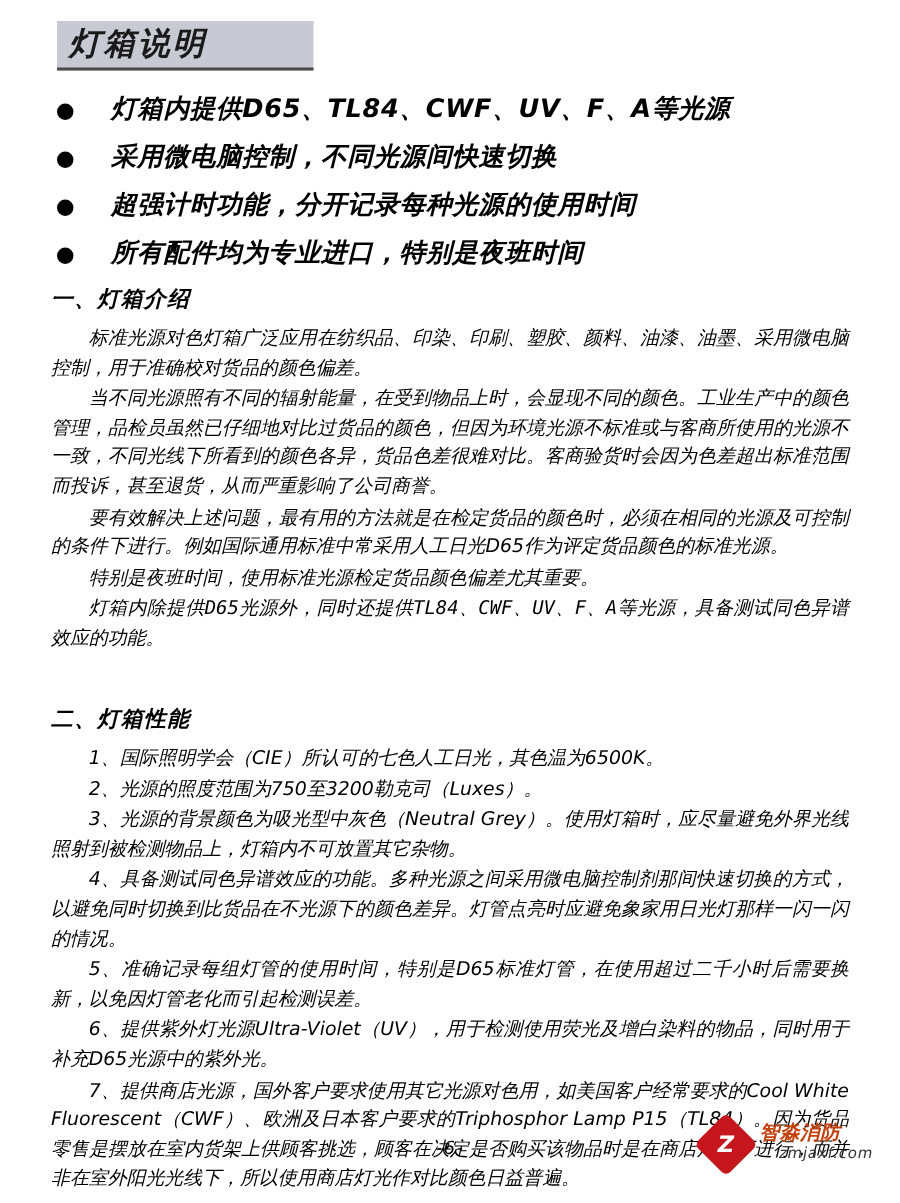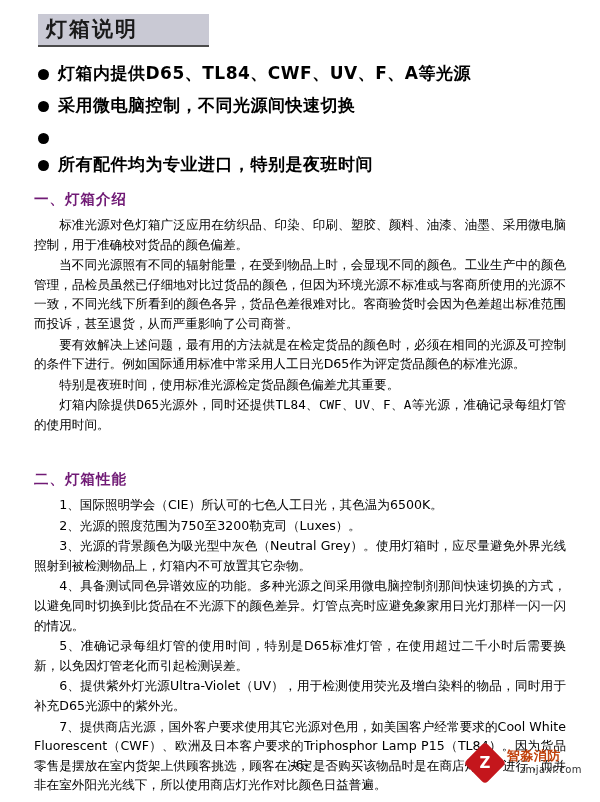--- a/index.html
+++ b/index.html
@@ -14,20 +14,21 @@
     color: #111111;
     position: relative;
     overflow: hidden;
   }
   .page {
     position: relative;
     width: 600px;
     height: 802px;
     padding: 0;
     box-sizing: border-box;
+    font-style: italic;
   }
   
   .title-bar {
     position: absolute;
     left: 38px;
     top: 14px;
     width: 171px;
     height: 31px;
     background: #c9c9d4;
     border-bottom: 2px solid #4b4b4b;
@@ -47,20 +48,21 @@
   .bullets {
     position: absolute;
     left: 38px;
     top: 62px;
     width: 530px;
   }
   .bullet-row {
     display: flex;
     align-items: flex-start;
     margin-bottom: 9px;
+    gap: 16px;
   }
   .bullet-dot {
     width: 11px;
     height: 11px;
     border-radius: 50%;
     background: #000;
     margin-top: 7px;
     margin-right: 9px;
     flex: 0 0 auto;
   }
@@ -75,21 +77,21 @@
   .section {
     position: absolute;
     left: 34px;
     width: 532px;
   }
   .section-heading {
     font-size: 14.5px;
     font-weight: bold;
     letter-spacing: 1px;
     margin-bottom: 6px;
-    color: #701a75;
+    color: #000000;
   }
   .para {
     font-size: 12.6px;
     line-height: 19.6px;
     text-align: justify;
     text-justify: inter-ideograph;
     color: #000;
     margin: 0 0 1px 0;
   }
   .para.indent {
@@ -167,34 +169,35 @@
     <div class="bullet-row">
       <div class="bullet-dot"></div>
       <div class="bullet-text">灯箱内提供D65、TL84、CWF、UV、F、A等光源</div>
     </div>
     <div class="bullet-row">
       <div class="bullet-dot"></div>
       <div class="bullet-text">采用微电脑控制，不同光源间快速切换</div>
     </div>
     <div class="bullet-row">
       <div class="bullet-dot"></div>
+      <div class="bullet-text">超强计时功能，分开记录每种光源的使用时间</div>
     </div>
     <div class="bullet-row">
       <div class="bullet-dot"></div>
       <div class="bullet-text">所有配件均为专业进口，特别是夜班时间</div>
     </div>
   </div>
 
   <div class="section" id="section1">
     <div class="section-heading">一、灯箱介绍</div>
     <p class="para indent">标准光源对色灯箱广泛应用在纺织品、印染、印刷、塑胶、颜料、油漆、油墨、采用微电脑控制，用于准确校对货品的颜色偏差。</p>
     <p class="para indent">当不同光源照有不同的辐射能量，在受到物品上时，会显现不同的颜色。工业生产中的颜色管理，品检员虽然已仔细地对比过货品的颜色，但因为环境光源不标准或与客商所使用的光源不一致，不同光线下所看到的颜色各异，货品色差很难对比。客商验货时会因为色差超出标准范围而投诉，甚至退货，从而严重影响了公司商誉。</p>
     <p class="para indent">要有效解决上述问题，最有用的方法就是在检定货品的颜色时，必须在相同的光源及可控制的条件下进行。例如国际通用标准中常采用人工日光D65作为评定货品颜色的标准光源。</p>
     <p class="para indent">特别是夜班时间，使用标准光源检定货品颜色偏差尤其重要。</p>
-    <p class="para indent mono">灯箱内除提供D65光源外，同时还提供TL84、CWF、UV、F、A等光源，准确记录每组灯管的使用时间。</p>
+    <p class="para indent mono">灯箱内除提供D65光源外，同时还提供TL84、CWF、UV、F、A等光源，具备测试同色异谱效应的功能。</p>
   </div>
 
   <div class="section" id="section2">
     <div class="section-heading">二、灯箱性能</div>
     <p class="para indent">1、国际照明学会（CIE）所认可的七色人工日光，其色温为6500K。</p>
     <p class="para indent">2、光源的照度范围为750至3200勒克司（Luxes）。</p>
     <p class="para indent">3、光源的背景颜色为吸光型中灰色（Neutral Grey）。使用灯箱时，应尽量避免外界光线照射到被检测物品上，灯箱内不可放置其它杂物。</p>
     <p class="para indent">4、具备测试同色异谱效应的功能。多种光源之间采用微电脑控制剂那间快速切换的方式，以避免同时切换到比货品在不光源下的颜色差异。灯管点亮时应避免象家用日光灯那样一闪一闪的情况。</p>
     <p class="para indent">5、准确记录每组灯管的使用时间，特别是D65标准灯管，在使用超过二千小时后需要换新，以免因灯管老化而引起检测误差。</p>
     <p class="para indent">6、提供紫外灯光源Ultra-Violet（UV），用于检测使用荧光及增白染料的物品，同时用于补充D65光源中的紫外光。</p>

